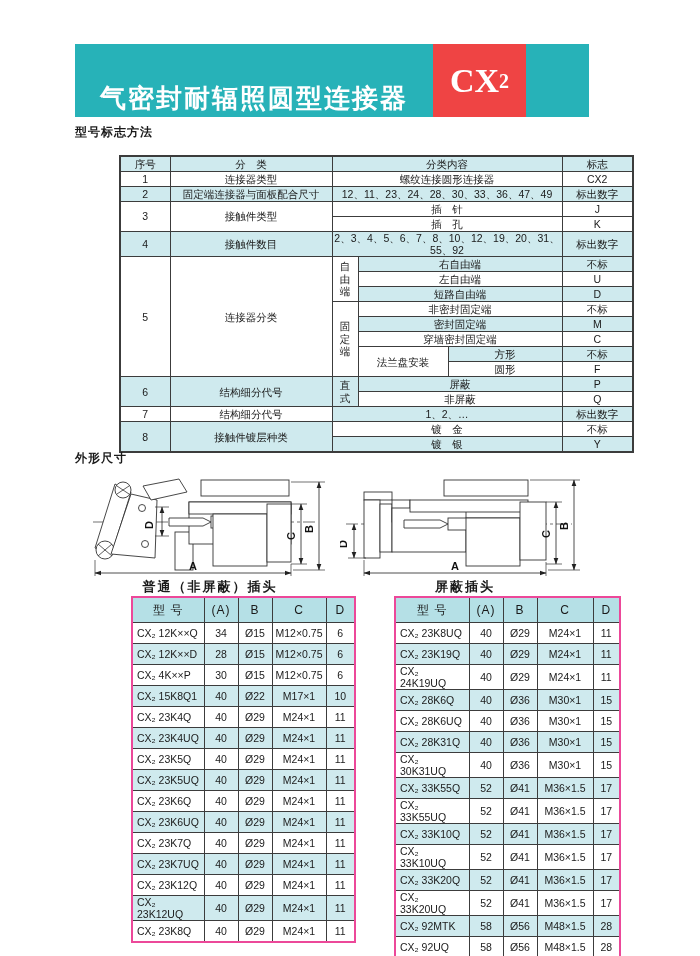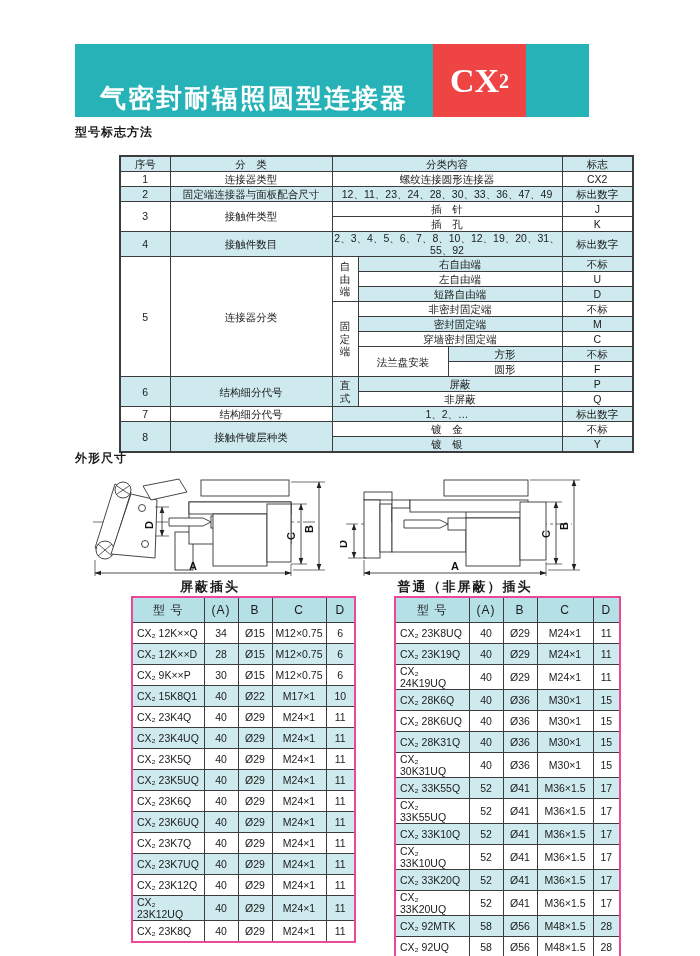--- a/index.html
+++ b/index.html
@@ -283,22 +283,22 @@
       <g>
         <line class="ext" x1="24" y1="86" x2="24" y2="102"></line>
         <line class="ext" x1="206" y1="88" x2="206" y2="102"></line>
         <line class="dim" x1="24" y1="99" x2="206" y2="99" marker-start="url(#arw)" marker-end="url(#arw)"></line>
         <text class="dl" x="115" y="96" text-anchor="middle">A</text>
       </g>
     </svg>
   </div>
 
   <div class="captions">
+    <div>普通（非屏蔽）插头</div>
     <div>屏蔽插头</div>
-    <div>普通（非屏蔽）插头</div>
   </div>
 
   <table class="ptable" id="ptable0">
     <colgroup>
         <col style="width: 72px;">
         <col style="width: 34px;">
         <col style="width: 34px;">
         <col style="width: 54px;">
         <col style="width: 29px;">
       </colgroup>
@@ -318,21 +318,21 @@
           <td>6</td>
         </tr>
         <tr class="sh">
           <td class="model">CX₂ 12K××D</td>
           <td>28</td>
           <td>Ø15</td>
           <td>M12×0.75</td>
           <td>6</td>
         </tr>
         <tr>
-          <td class="model">CX₂ 9K××P</td>
+          <td class="model">CX₂ 4K××P</td>
           <td>30</td>
           <td>Ø15</td>
           <td>M12×0.75</td>
           <td>6</td>
         </tr>
         <tr class="sh">
           <td class="model">CX₂ 15K8Q1</td>
           <td>40</td>
           <td>Ø22</td>
           <td>M17×1</td>

